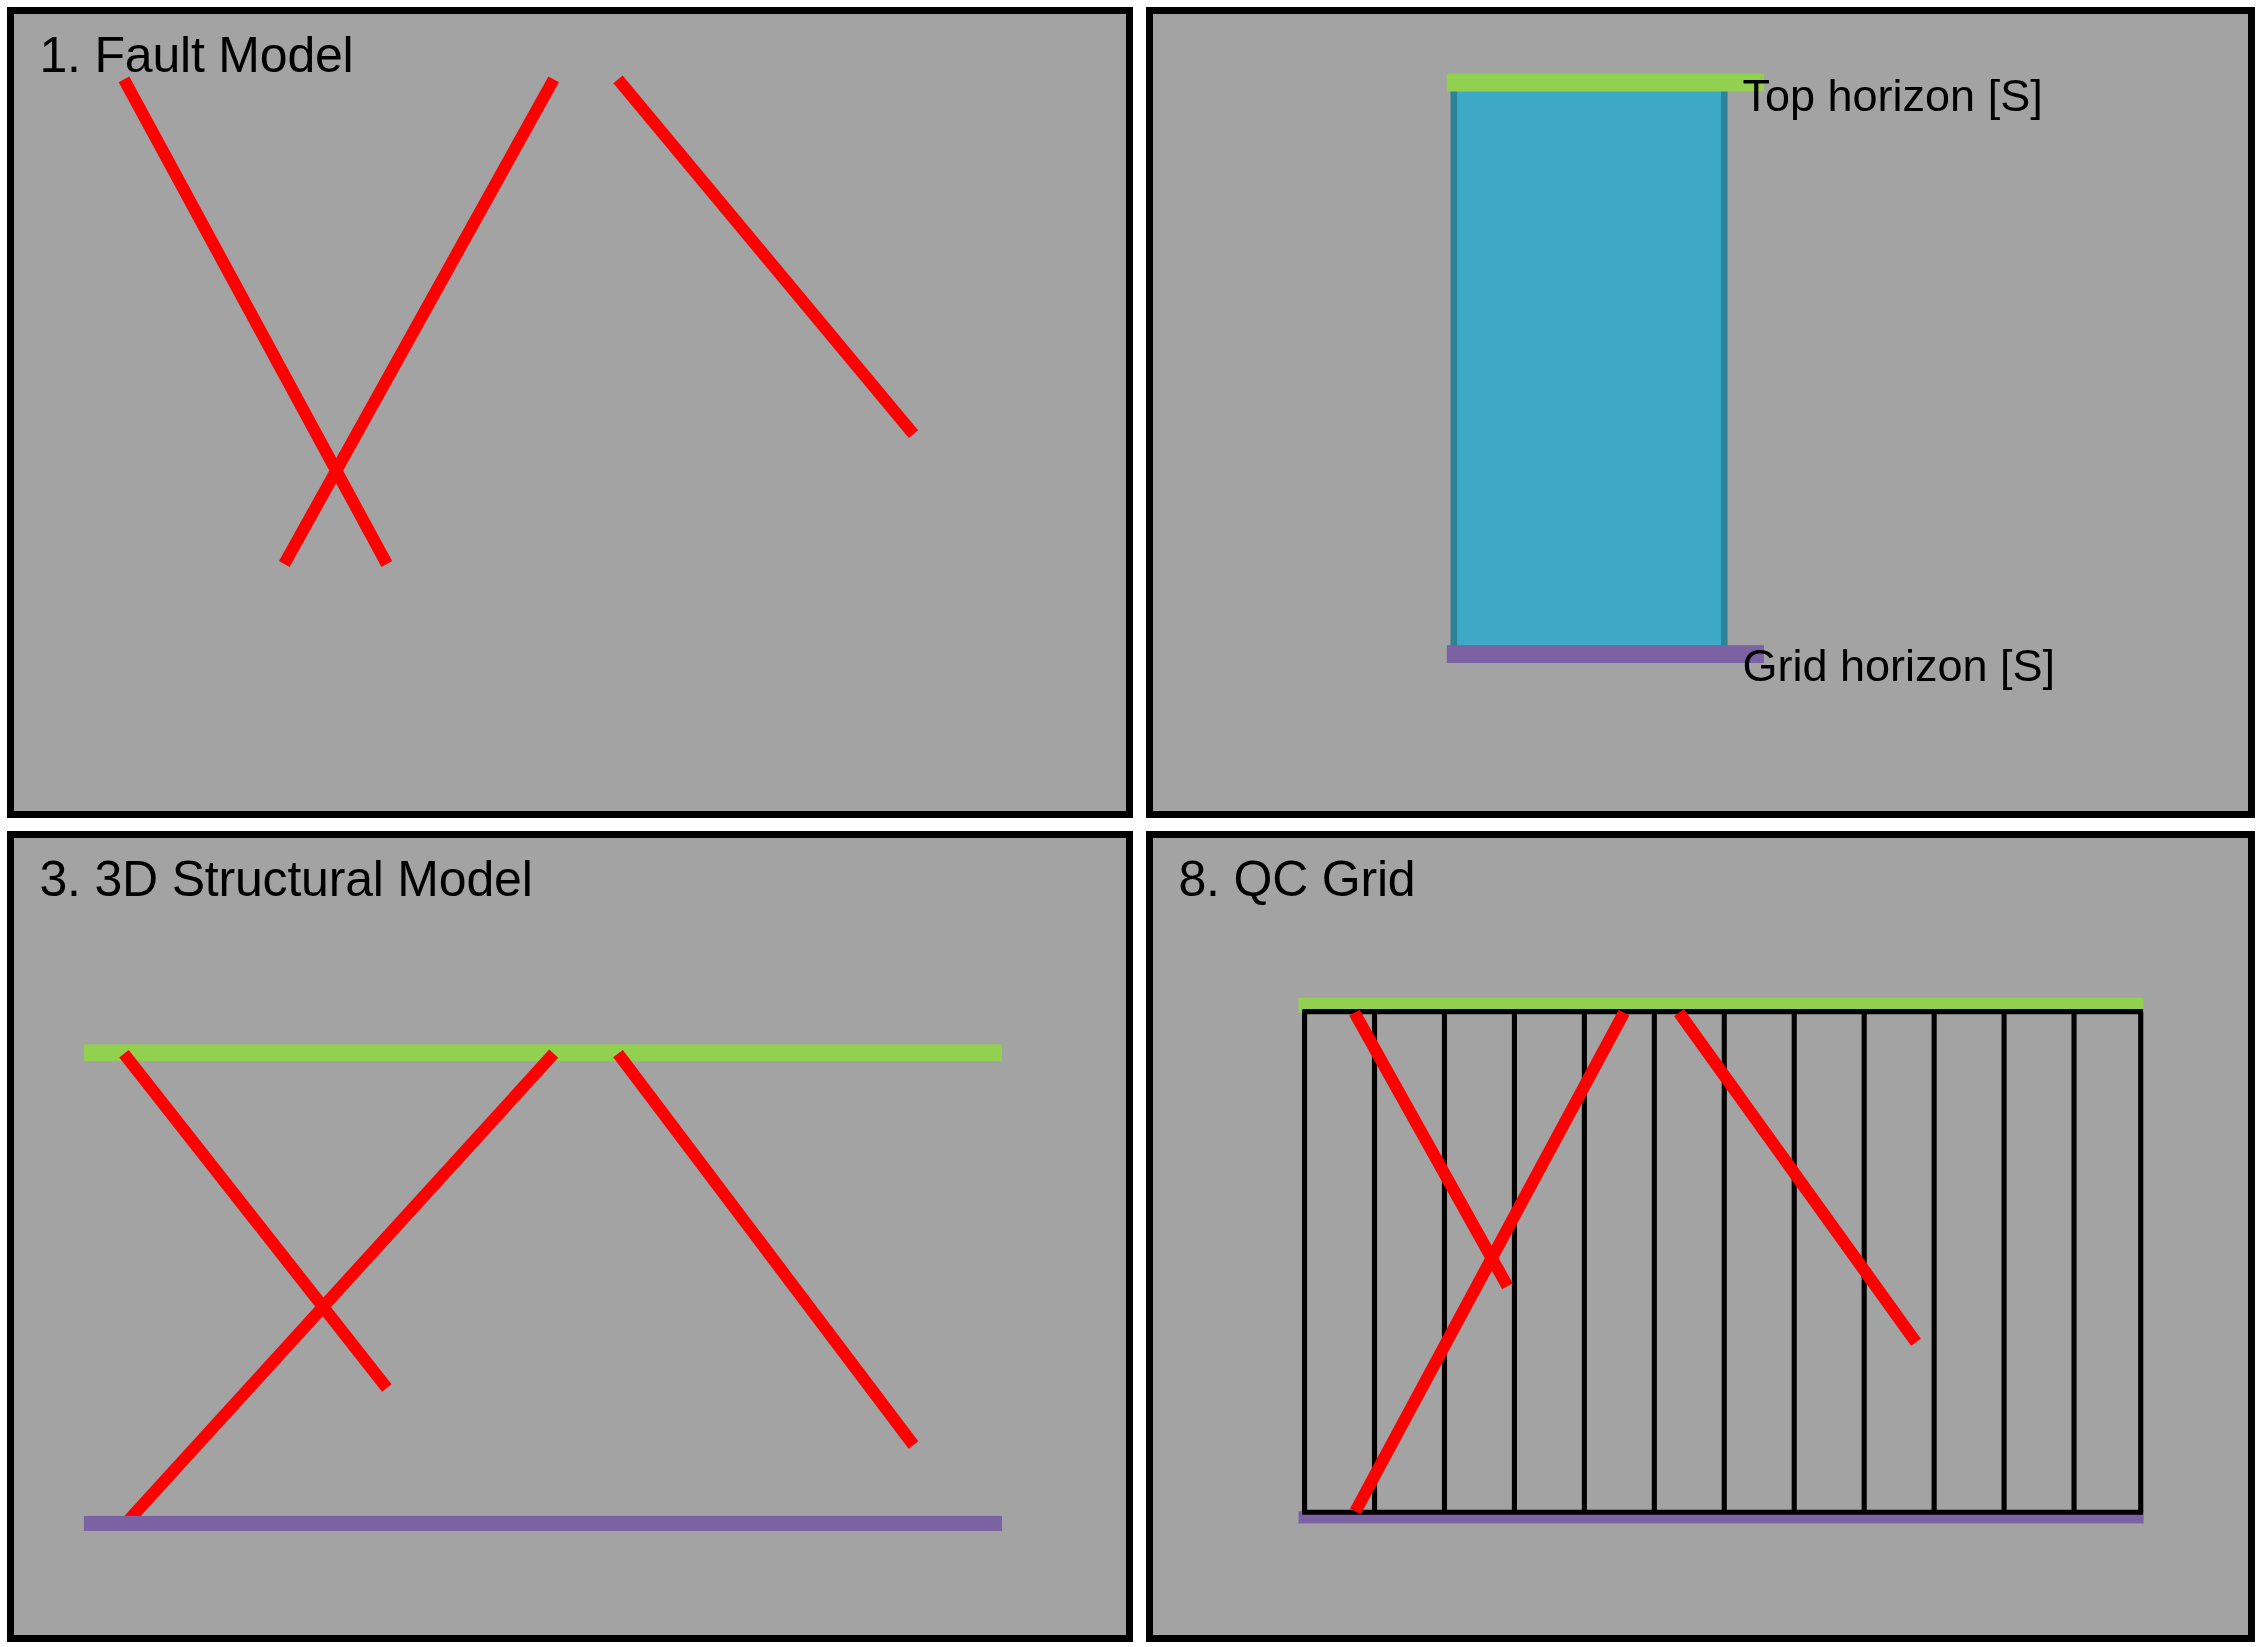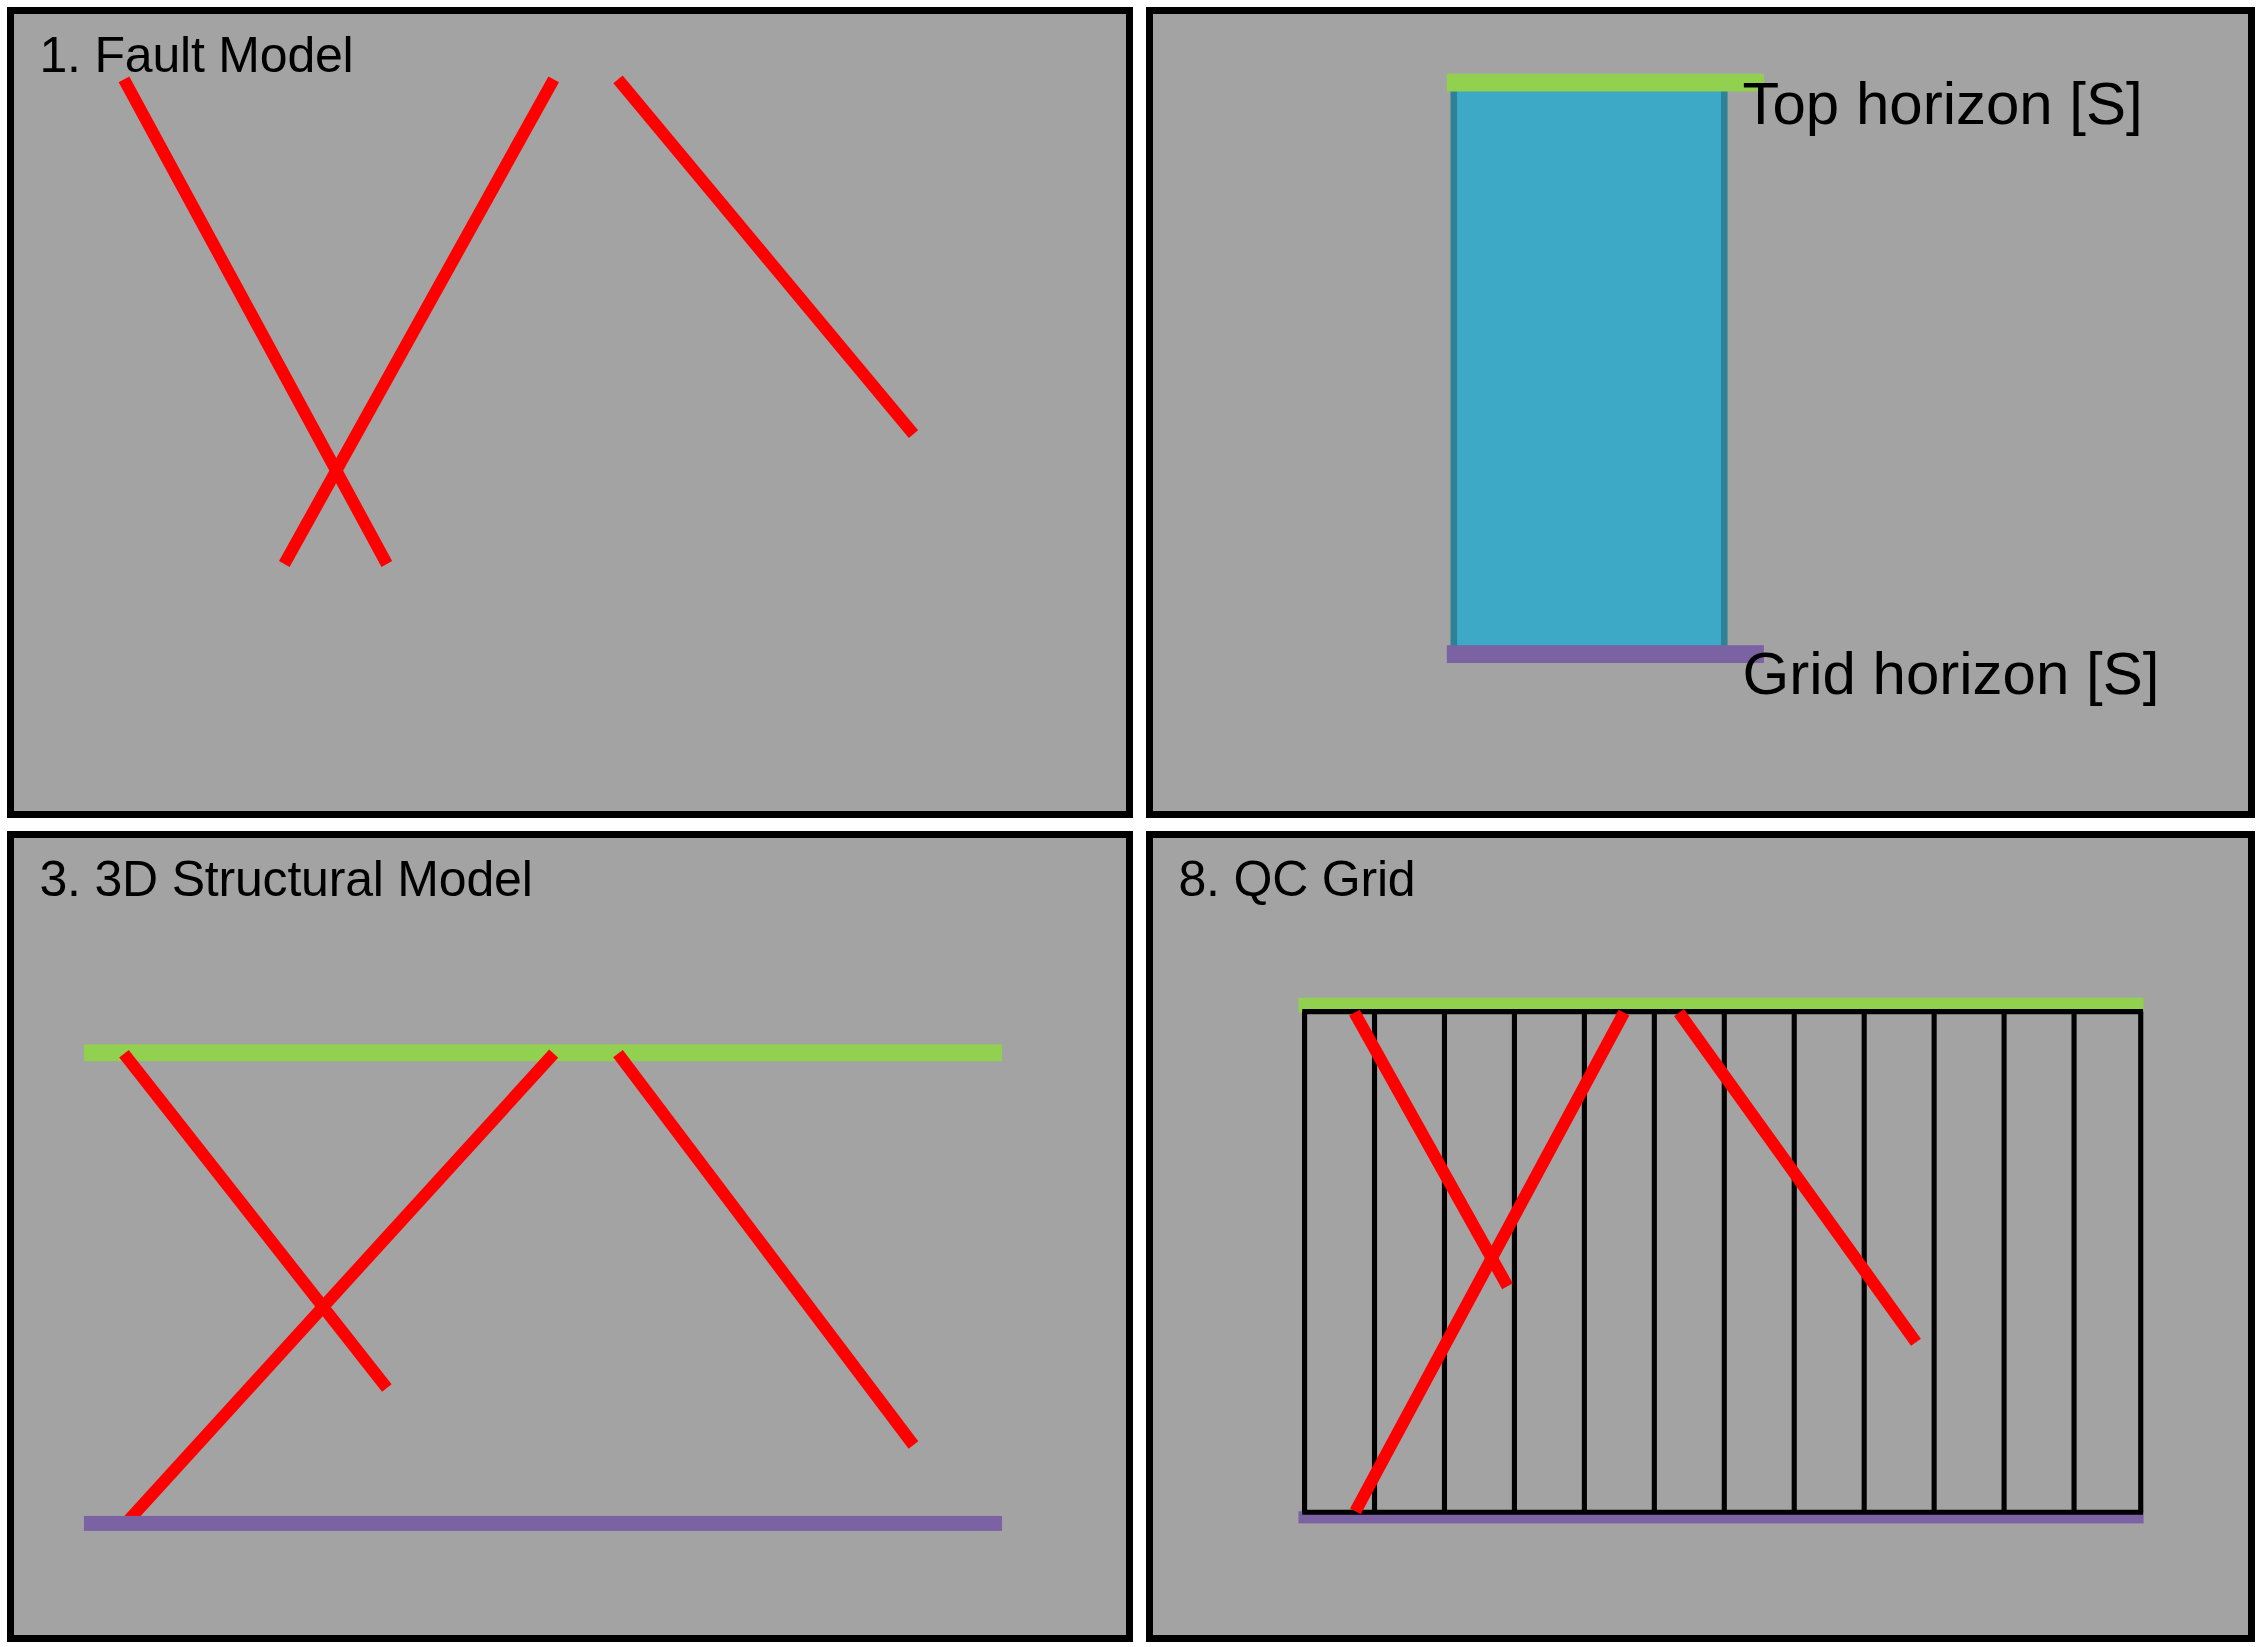--- a/index.html
+++ b/index.html
@@ -66,21 +66,21 @@
     inset: 0;
   }
   .stage svg {
     display: block;
     width: 100%;
     height: 100%;
   }
 
   .horizon-label {
     position: absolute;
-    font-size: 60px;
+    font-size: 45px;
     line-height: 1.1;
     color: #000000;
     white-space: nowrap;
     font-family: "Liberation Sans", sans-serif;
   }
   .horizon-label.top   { left: 590px; top: 57px; }
   .horizon-label.base  { left: 590px; top: 627px; }
 </style>
 </head>
 <body>

